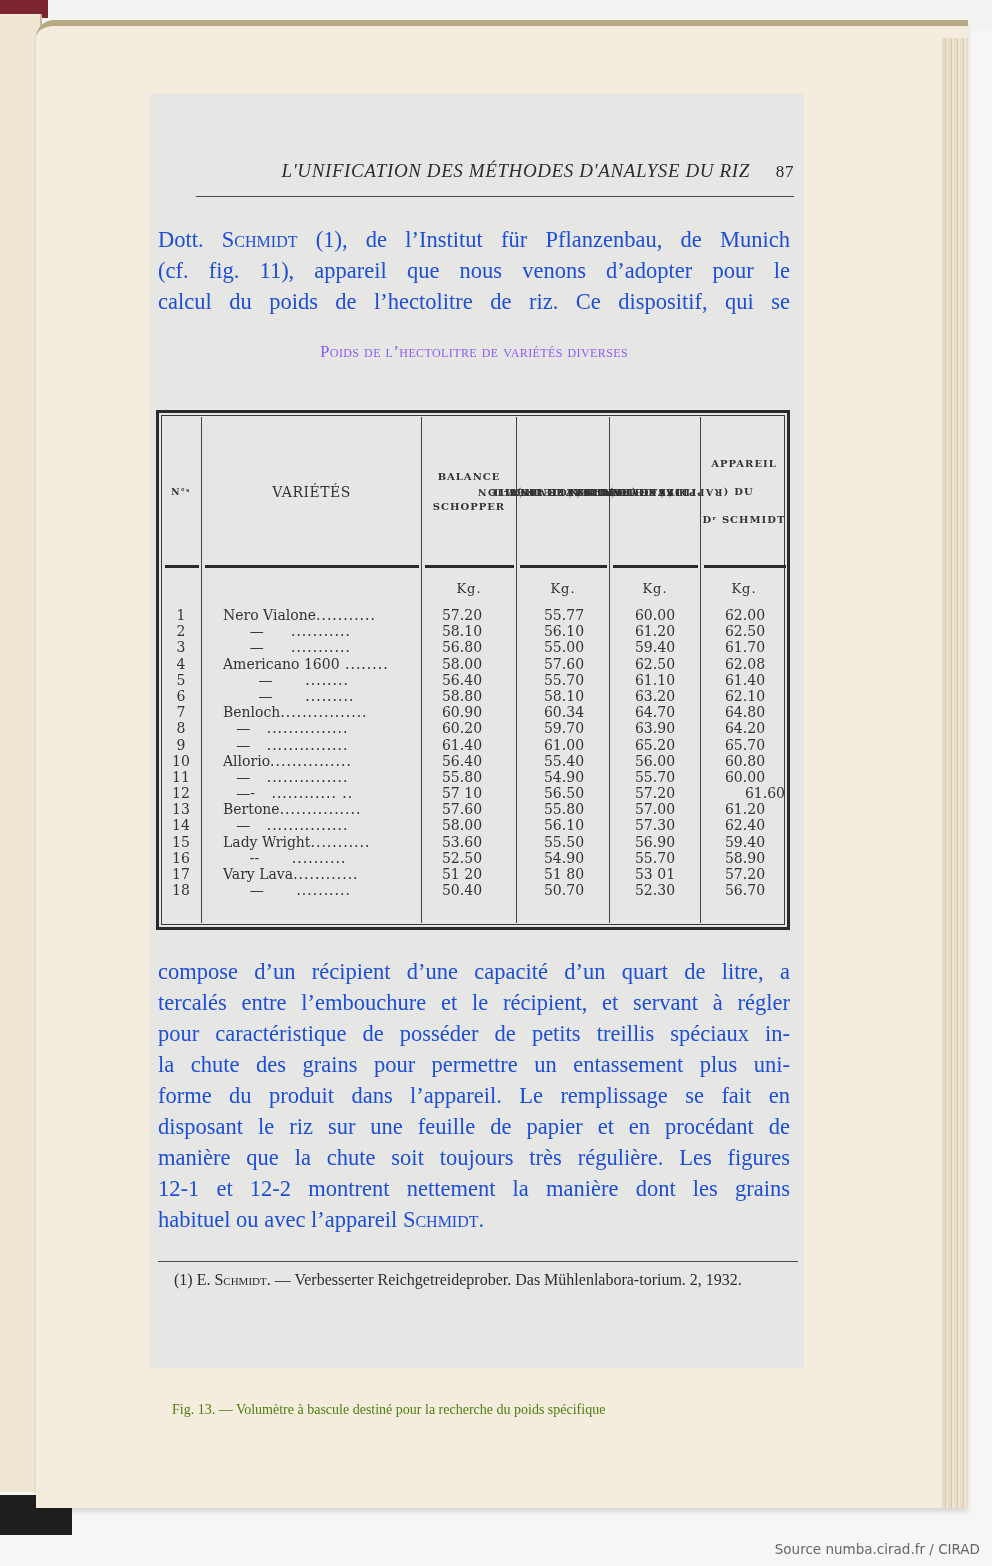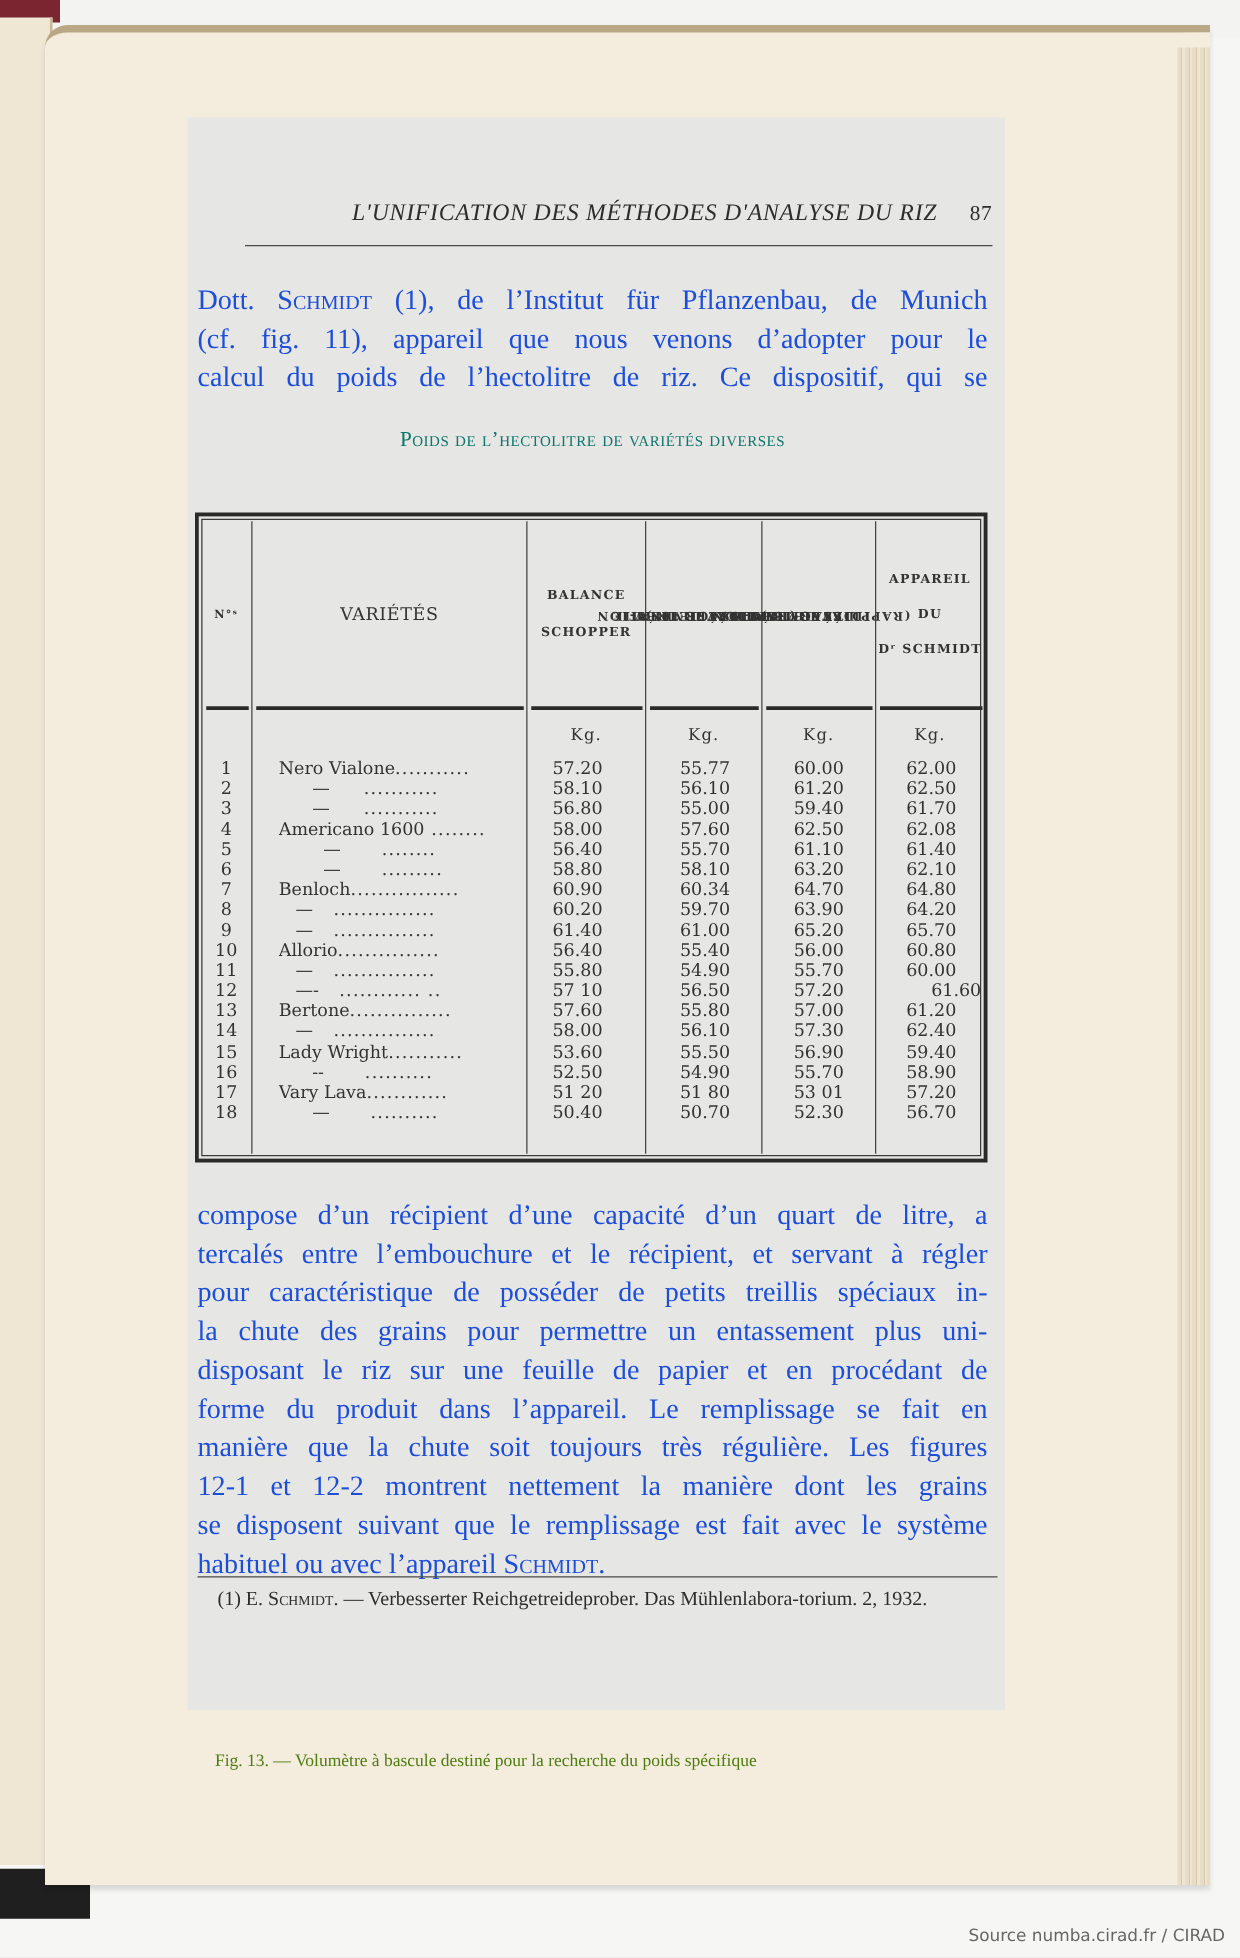--- a/index.html
+++ b/index.html
@@ -36,21 +36,21 @@
   .header-rule { position:absolute; left:196px; top:196px; width:598px; height:1px; background:#4a4a4a; }
   .para {
     position:absolute; left:158px; width:632px;
     font-size:22.5px; line-height:31px; color:#1d4ed8;
     text-align:justify; text-align-last:justify;
   }
   .para .sc { font-variant:small-caps; }
   .para-top { top:224px; }
   .caption {
     position:absolute; left:158px; top:341px; width:632px;
-    text-align:center; font-variant:small-caps; font-size:17px; line-height:22px; color:#0f766e;
+    text-align:center; font-variant:small-caps; font-size:17px; line-height:22px; color:#8b5cf6;
     letter-spacing:0.4px;
   }
   .tbl {
     position:absolute; left:156px; top:410px; width:634px; height:520px;
     border:3px solid #2a2a2a; box-shadow:inset 0 0 0 2px #e6e6e4, inset 0 0 0 3px #3a3a3a;
     box-sizing:border-box;
     font-family:"DejaVu Serif", serif; color:#333;
   }
   .tbl .vline { position:absolute; top:4px; bottom:4px; width:1px; background:#444; }
   .tbl .hbar { position:absolute; top:152px; height:3px; background:#2a2a2a; }
@@ -303,25 +303,24 @@
         <span class="c" style="left: 546px;">56.70</span>
       </div>
     </div>
 </div>
 
 <div class="para para-bottom">
   <div>compose d’un récipient d’une capacité d’un quart de litre, a</div>
   <div>tercalés entre l’embouchure et le récipient, et servant à régler</div>
   <div>pour caractéristique de posséder de petits treillis spéciaux in-</div>
   <div>la chute des grains pour permettre un entassement plus uni-</div>
+  <div>forme du produit dans l’appareil. Le remplissage se fait en</div>
   <div>disposant le riz sur une feuille de papier et en procédant de</div>
-  <div>forme du produit dans l’appareil. Le remplissage se fait en</div>
   <div>manière que la chute soit toujours très régulière. Les figures</div>
   <div>12-1 et 12-2 montrent nettement la manière dont les grains</div>
-  <div>se disposent suivant que le remplissage est fait avec le système</div>
   <div class="last-line"><span>habituel ou avec l’appareil </span><span class="sc">Schmidt</span><span>.</span></div>
 </div>
 
 <div class="foot-rule"></div>
 <div class="footnote"><span>(1) E. </span><span class="sc">Schmidt</span><span>. — Verbesserter Reichgetreideprober. Das Mühlenlabora-torium. 2, 1932.</span></div>
 
 <div class="ghost">Fig. 13. — Volumètre à bascule destiné pour la recherche du poids spécifique</div>
 
 <div class="source">Source numba.cirad.fr / CIRAD</div>
 

